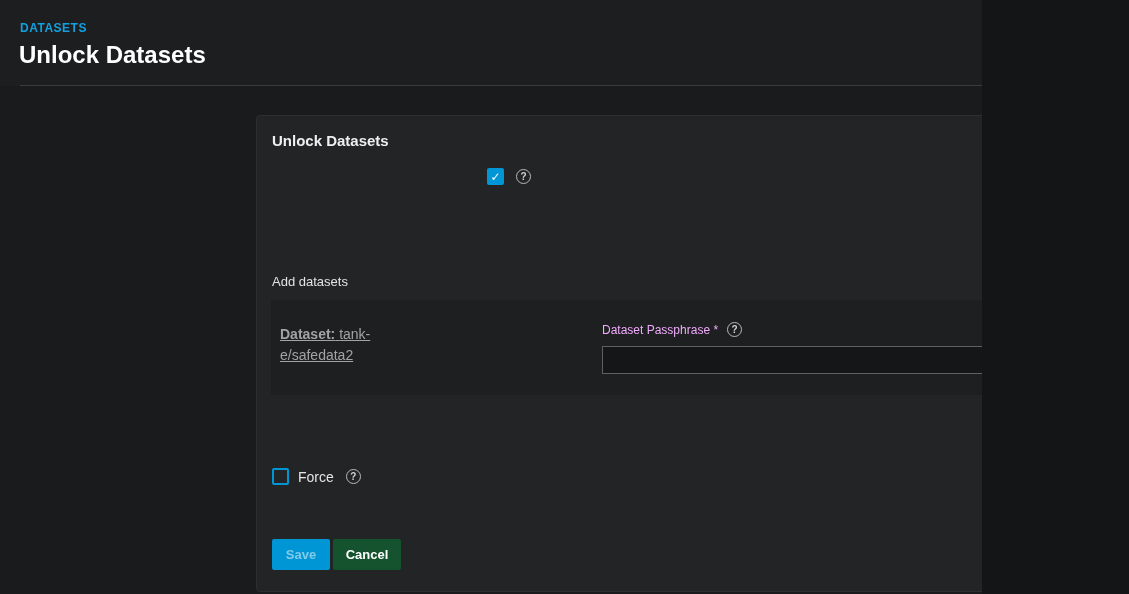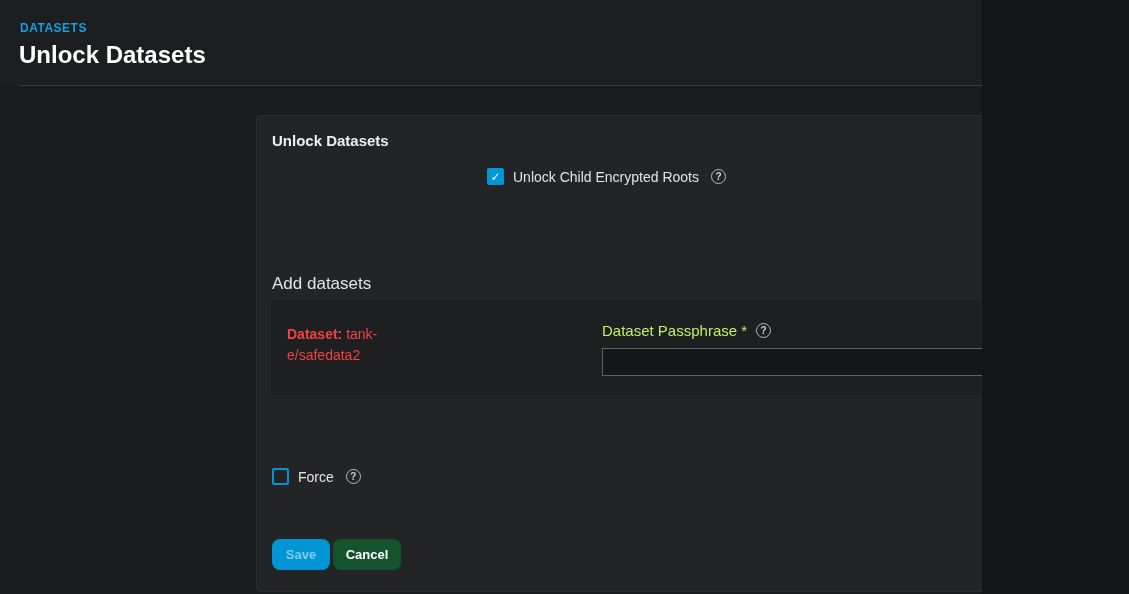--- a/index.html
+++ b/index.html
@@ -51,52 +51,52 @@
   .cb-label { font-size:14px; color:#e4e4e4; }
   .help {
     width:15px; height:15px; border:1px solid #b9b9b9; border-radius:50%;
     color:#d2d2d2; font-size:10px; font-weight:bold;
     display:flex; align-items:center; justify-content:center;
     cursor:pointer; flex:0 0 auto; margin-left:3px;
   }
   
   .add-datasets {
     position:absolute; left:15px; top:158px;
-    font-size:17px; color:#e3e3e3;
+    font-size:13px; color:#e3e3e3;
   }
   .dataset-panel {
     position:absolute; left:14px; top:184px; width:822px; height:95px;
     background:#1e1f21;
   }
   .dataset-text {
-    position:absolute; left:16px; top:24px; width:118px;
-    font-size:14px; color:#ef4444; line-height:21px; word-wrap:break-word;
+    position:absolute; left:9px; top:24px; width:118px;
+    font-size:14px; color:#a3a3a3; line-height:21px; word-wrap:break-word;text-decoration:underline;
   }
   .dataset-text b { font-weight:bold; }
   .pass-group { position:absolute; left:331px; top:22px; }
   .pass-label-row { display:flex; align-items:center; gap:6px; }
-  .pass-label { font-size:15px; color:#bef264; }
+  .pass-label { font-size:12px; color:#f0abfc; }
   .pass-input-wrap {
     position:relative; margin-top:9px; width:477px; height:28px;
     border:1px solid #5f6062; background:#151618;
   }
   .pass-input {
     width:100%; height:100%; background:transparent; border:none; outline:none;
     color:#e8e8e8; font-size:13px; padding:0 32px 0 8px;
     font-family:"Liberation Sans","DejaVu Sans",sans-serif;
   }
   .eye-icon {
     position:absolute; right:7px; top:4px; width:20px; height:20px;
     cursor:pointer;
   }
   .eye-icon svg { width:20px; height:20px; fill:#c9c9c9; }
   
   .btn {
     position:absolute; top:423px; height:31px;
-    font-size:13px; font-weight:bold; border:none; border-radius:8px;
+    font-size:13px; font-weight:bold; border:none; border-radius:2px;
     cursor:pointer; font-family:"Liberation Sans","DejaVu Sans",sans-serif;
   }
   .btn-save   { left:15px; width:58px; background:#0095d5; color:rgba(255,255,255,.5); }
   .btn-cancel { left:76px; width:68px; background:#14532d; color:#ffffff; }
 </style>
 </head>
 <body>
 
 <div class="screen">
 
@@ -107,21 +107,20 @@
   </div>
 
   <div class="card">
 
     <div class="card-title">Unlock Datasets</div>
 
     <div class="cb-row unlock-row">
       <span class="checkbox checked">
         <span class="glyph">✓</span>
       </span>
-      <span class="cb-label">Unlock Child Encrypted Roots</span>
       <span class="help">?</span>
     </div>
 
     <div class="add-datasets">Add datasets</div>
 
     <div class="dataset-panel">
       <div class="dataset-text">
         <b>Dataset:</b>
         <span>tank-e/safedata2</span>
       </div>

